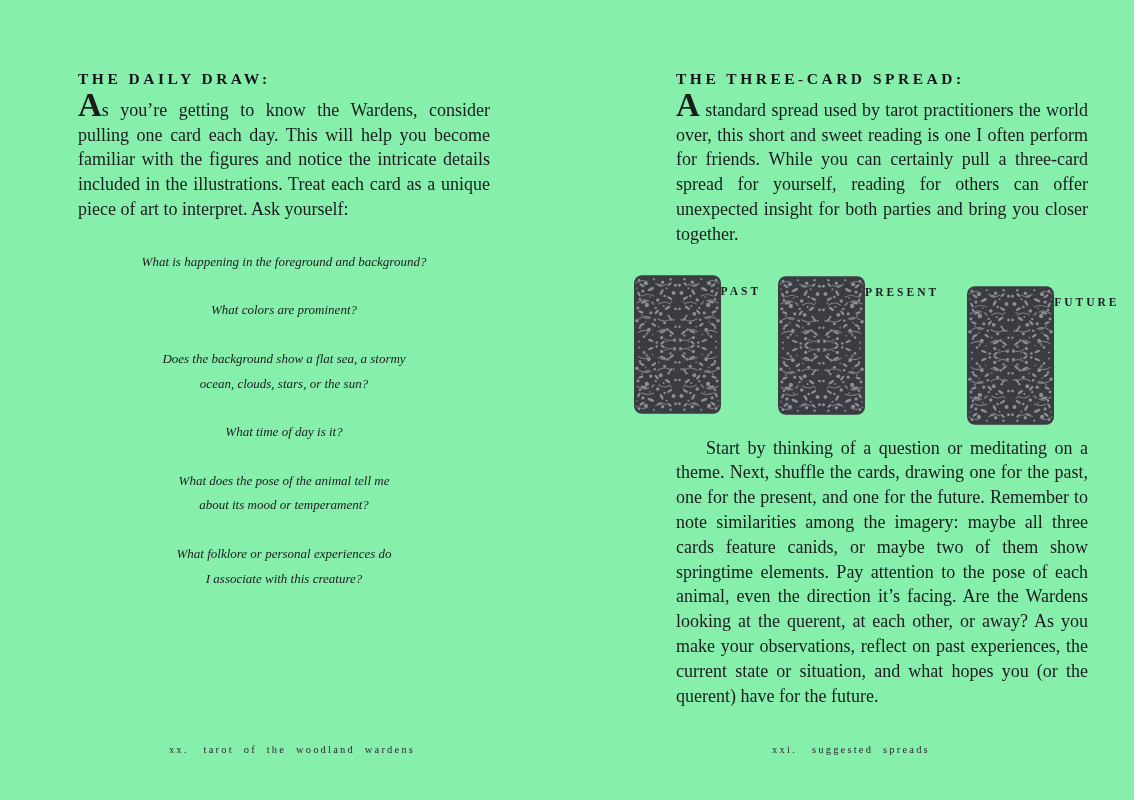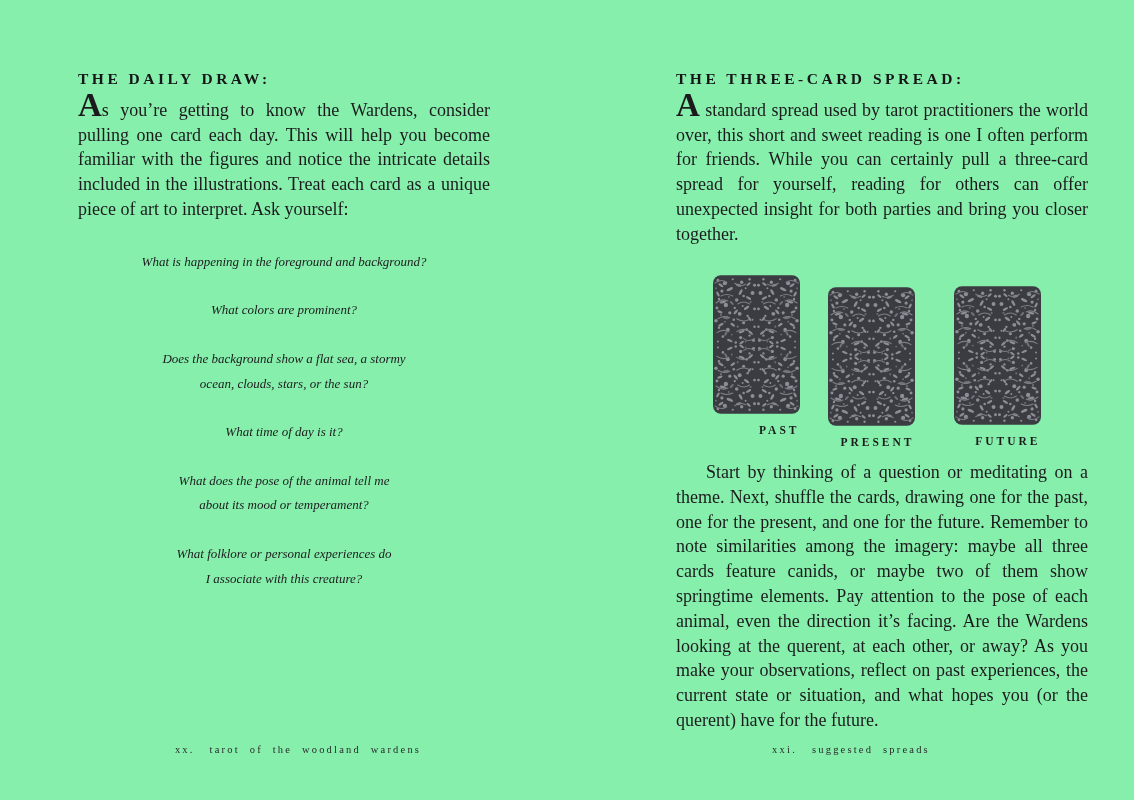--- a/index.html
+++ b/index.html
@@ -49,21 +49,21 @@
     white-space:pre-line;
   }
   .closing-para { margin-top:25px; text-indent:30px; }
 
   .cards-row {
     margin-top:28px;
     display:flex;
     justify-content:center;
     gap:16px;
   }
-  .card-figure { display:flex; flex-direction:column; align-items:flex-end; }
+  .card-figure { display:flex; flex-direction:row; align-items:flex-start; }
   .card-back-svg { display:block; width:87px; height:139px; }
   .card-label {
     margin-top:11px;
     font-size:11.5px;
     font-weight:700;
     letter-spacing:3px;
     line-height:1;
     color:#1b1b1d;
   }
   .body-para { margin-top:30px; text-indent:30px; }
@@ -71,21 +71,21 @@
   .page-footer {
     position:absolute;
     top:744px;
     width:412px;
     text-align:center;
     font-size:10.5px;
     letter-spacing:2.2px;
     word-spacing:5px;
     color:#2a2a2c;
   }
-  .footer-left  { left:92px; }
+  .footer-left  { left:86px; }
   .footer-right { left:645px; }
   .page-number { margin-right:15px; }
 
   .svg-defs { position:absolute; width:0; height:0; overflow:hidden; }
 </style>
 </head>
 <body>
 
 <svg class="svg-defs" aria-hidden="true">
   <defs>
@@ -208,21 +208,21 @@
     <h2 class="section-heading">THE THREE-CARD SPREAD:</h2>
     <p class="para"><span class="initial-cap">A</span><span> standard spread used by tarot practitioners the world over, this short and sweet reading is one I often perform for friends. While you can certainly pull a three-card spread for yourself, reading for others can offer unexpected insight for both parties and bring you closer together.</span></p>
 
     <div class="cards-row">
       <figure class="card-figure" style="margin:0">
         <svg class="card-back-svg" viewBox="0 0 88 140">
             <use href="#cardback-art"></use>
           </svg>
         <figcaption class="card-label">PAST</figcaption>
       </figure>
-      <figure class="card-figure" style="margin:12px">
+      <figure class="card-figure" style="margin:1px">
         <svg class="card-back-svg" viewBox="0 0 88 140">
             <use href="#cardback-art"></use>
           </svg>
         <figcaption class="card-label">PRESENT</figcaption>
       </figure>
       <figure class="card-figure" style="margin:11px">
         <svg class="card-back-svg" viewBox="0 0 88 140">
             <use href="#cardback-art"></use>
           </svg>
         <figcaption class="card-label">FUTURE</figcaption>

